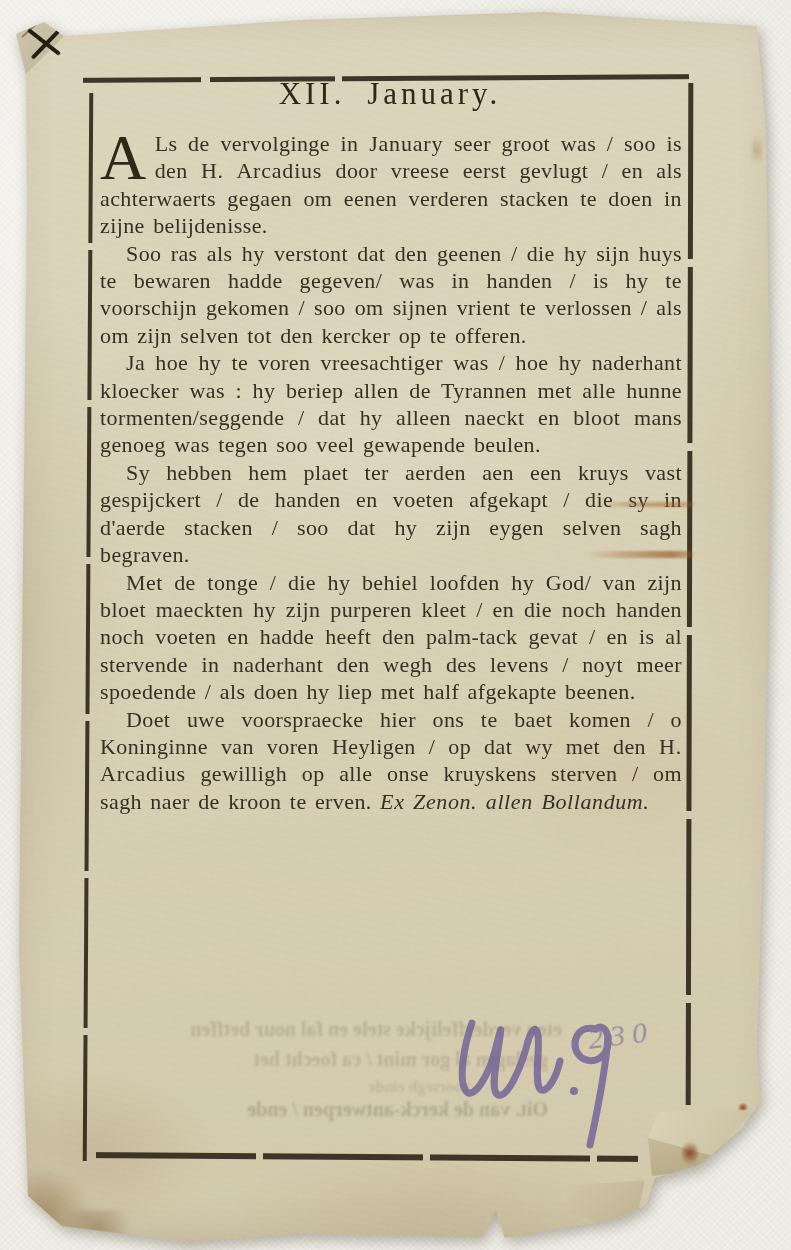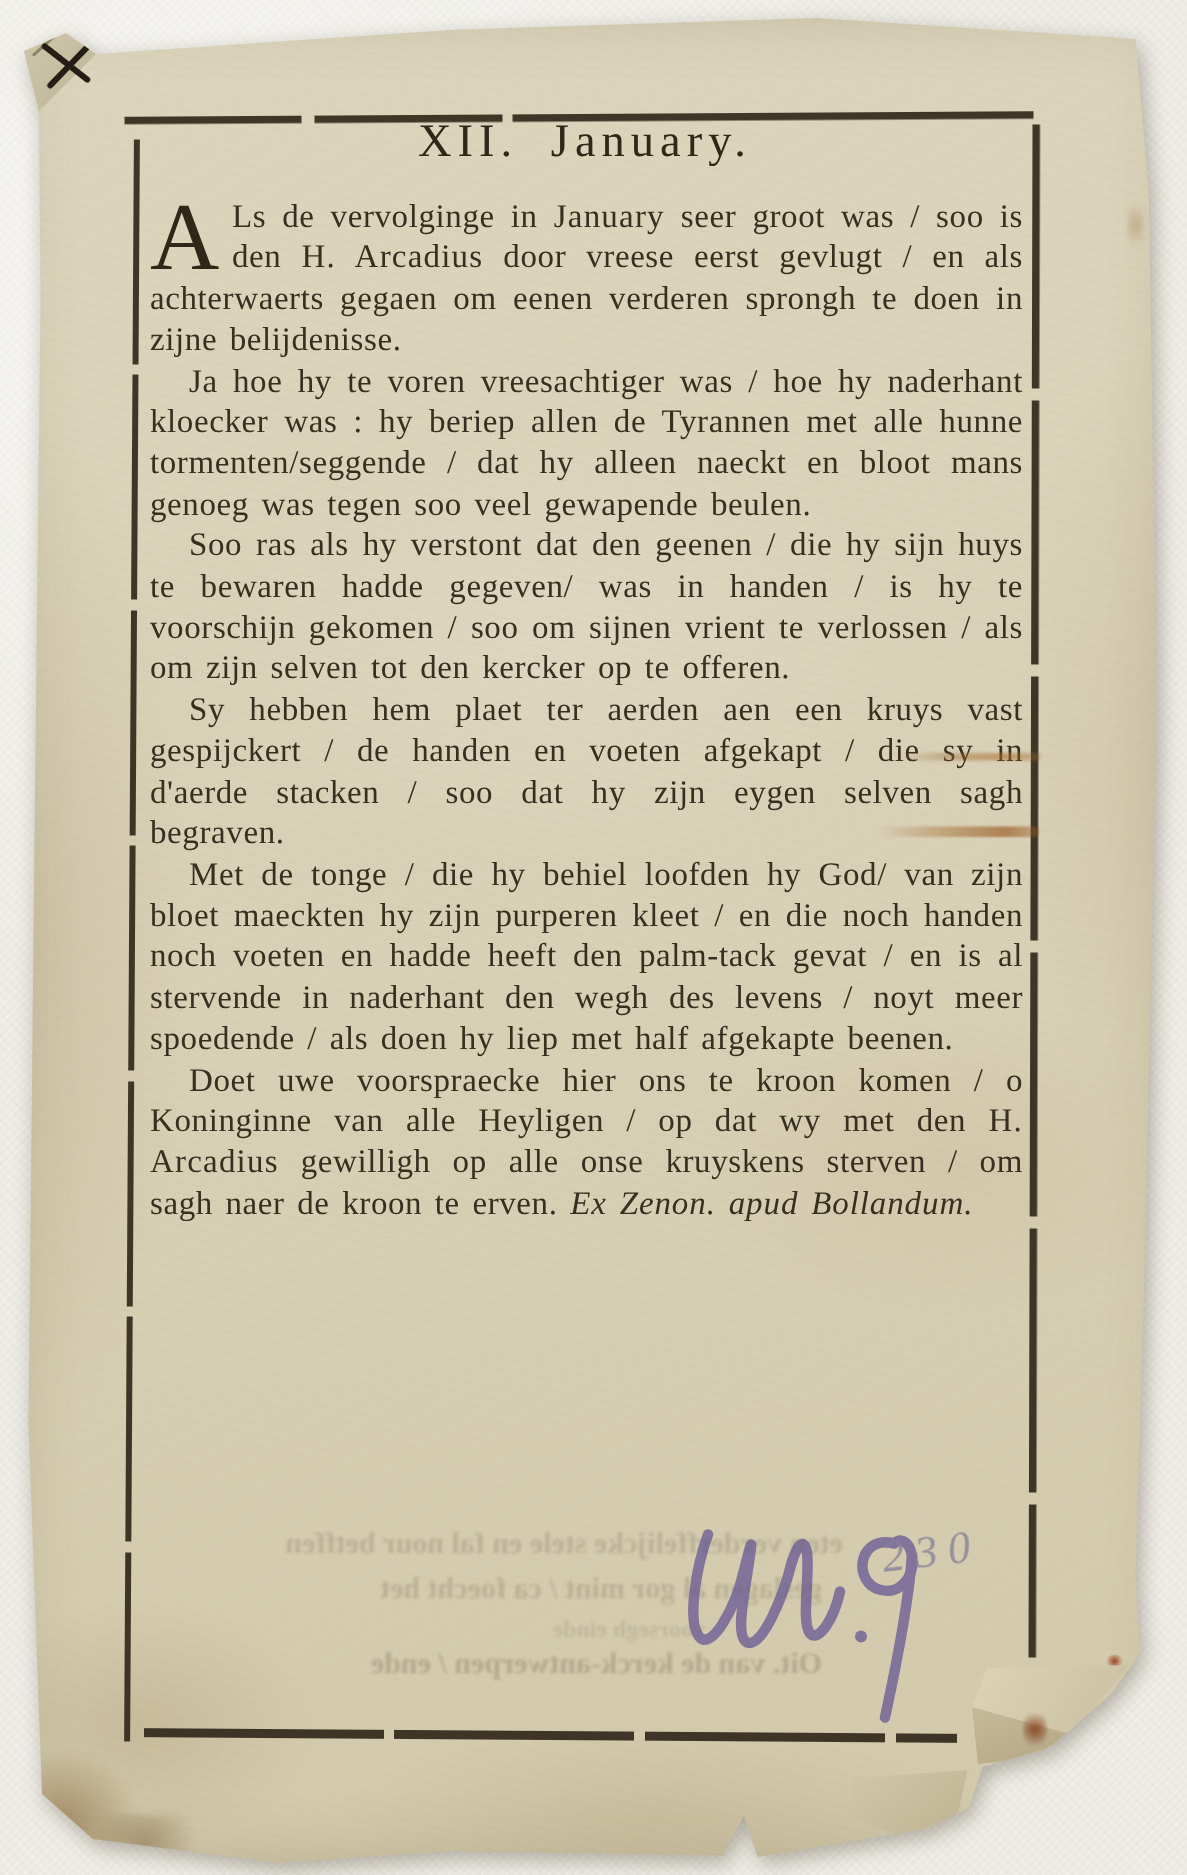--- a/index.html
+++ b/index.html
@@ -127,26 +127,26 @@
     <div class="rule rule-right"></div>
     <div class="rule rule-bottom"></div>
 
     <div class="ghost g0">eten verderffelijcke stele en fal nour betffen</div>
     <div class="ghost g1">geslagen al gor mint / ca foecht het</div>
     <div class="ghost g2">voorsegh einde</div>
     <div class="ghost g3">Oit. van de kerck-antwerpen / ende</div>
 
     <div id="title">XII. January.</div>
     <div id="paragraphs">
-        <p class="first"><span class="dropcap">A</span><span class="run-bl">Ls de vervolginge in </span><span class="run-rm">January</span><span class="run-bl"> seer groot was / soo is den </span><span class="run-rm">H. Arcadius</span><span class="run-bl"> door vreese eerst gevlugt / en als achterwaerts gegaen om eenen verderen sprongh te doen in zijne belijdenisse.</span></p>
+        <p class="first"><span class="dropcap">A</span><span class="run-bl">Ls de vervolginge in </span><span class="run-rm">January</span><span class="run-bl"> seer groot was / soo is den </span><span class="run-rm">H. Arcadius</span><span class="run-bl"> door vreese eerst gevlugt / en als achterwaerts gegaen om eenen verderen stacken te doen in zijne belijdenisse.</span></p>
+        <p><span class="run-bl">Soo ras als hy verstont dat den geenen / die hy sijn huys te bewaren hadde gegeven/ was in handen / is hy te voorschijn gekomen / soo om sijnen vrient te verlossen / als om zijn selven tot den kercker op te offeren.</span></p>
         <p><span class="run-bl">Ja hoe hy te voren vreesachtiger was / hoe hy naderhant kloecker was : hy beriep allen de Tyrannen met alle hunne tormenten/seggende / dat hy alleen naeckt en bloot mans genoeg was tegen soo veel gewapende beulen.</span></p>
-        <p><span class="run-bl">Soo ras als hy verstont dat den geenen / die hy sijn huys te bewaren hadde gegeven/ was in handen / is hy te voorschijn gekomen / soo om sijnen vrient te verlossen / als om zijn selven tot den kercker op te offeren.</span></p>
         <p><span class="run-bl">Sy hebben hem plaet ter aerden aen een kruys vast gespijckert / de handen en voeten afgekapt / die sy in d'aerde stacken / soo dat hy zijn eygen selven sagh begraven.</span></p>
         <p><span class="run-bl">Met de tonge / die hy behiel loofden hy God/ van zijn bloet maeckten hy zijn purperen kleet / en die noch handen noch voeten en hadde heeft den palm-tack gevat / en is al stervende in naderhant den wegh des levens / noyt meer spoedende / als doen hy liep met half afgekapte beenen.</span></p>
-        <p><span class="run-bl">Doet uwe voorspraecke hier ons te kroon komen / o Koninginne van alle Heyligen / op dat wy met den </span><span class="run-rm">H. Arcadius</span><span class="run-bl"> gewilligh op alle onse kruyskens sterven / om sagh naer de kroon te erven. </span><span class="run-it">Ex Zenon. apud Bollandum.</span></p>
+        <p><span class="run-bl">Doet uwe voorspraecke hier ons te baet komen / o Koninginne van voren Heyligen / op dat wy met den </span><span class="run-rm">H. Arcadius</span><span class="run-bl"> gewilligh op alle onse kruyskens sterven / om sagh naer de kroon te erven. </span><span class="run-it">Ex Zenon. allen Bollandum.</span></p>
       </div>
 
     <div class="stain streak1"></div>
     <div class="stain streak2"></div>
     <div class="stain spot-rust"></div>
     <div class="stain blob-bl"></div>
     <div class="stain blob-bl2"></div>
     <div class="stain edge-br-rust"></div>
 
     <svg id="shelfmark" width="200" height="160" viewBox="0 0 200 160" aria-label="W 9.">

